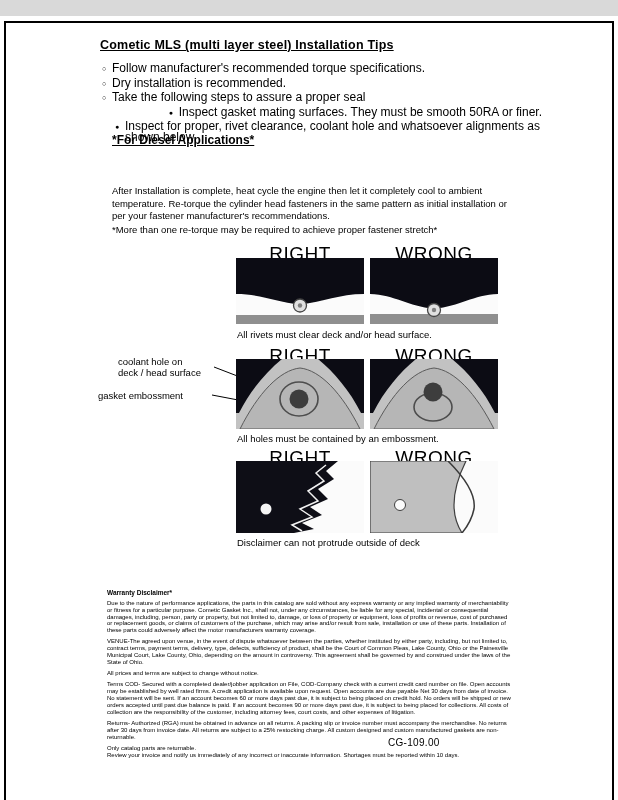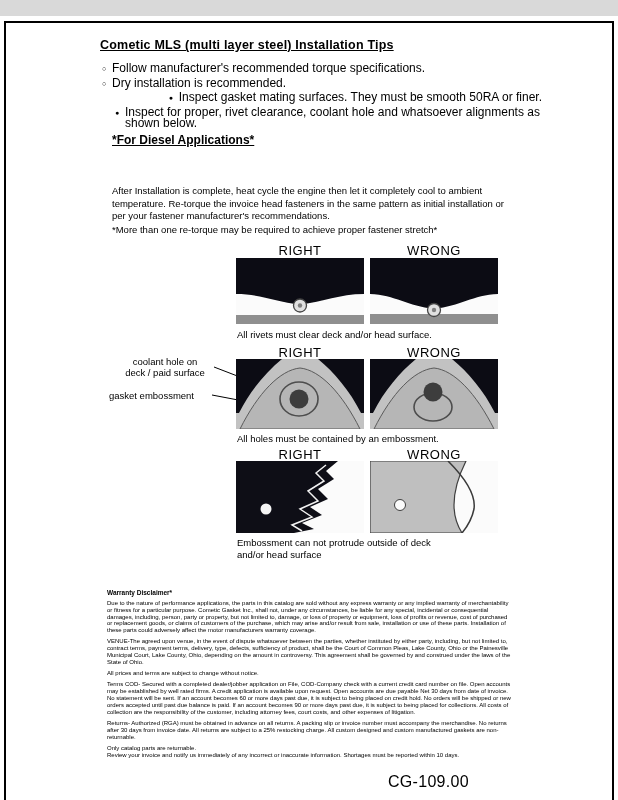--- a/index.html
+++ b/index.html
@@ -12,69 +12,73 @@
   .b-row{display:flex;margin-bottom:3.5px;}
   .b-marker{width:10px;flex:none;font-size:7px;line-height:11px;}
   .b-marker::before{content:"○";}
   .sub{margin-left:13px;justify-content:flex-end;}
   .sub .b-marker{font-size:7px;}
   .sub .b-marker::before{content:"●";}
   .b-text{line-height:11px;}
   .diesel-heading{position:absolute;left:112px;top:117px;font-size:12px;font-weight:bold;text-decoration:underline;}
   .para{position:absolute;left:112px;width:404px;font-size:9.5px;line-height:12.5px;}
   .p1{top:137px;}.p2{top:169px;}.p3{top:208px;}
-  .fig-label{position:absolute;width:128px;text-align:center;font-size:13px;letter-spacing:.5px;}
+  .fig-label{position:absolute;width:128px;text-align:center;font-size:19px;letter-spacing:.5px;}
   .r1l{top:227px;}.r2l{top:329px;}.r3l{top:431px;}
   .colL{left:236px;}.colR{left:370px;}
   .fig{position:absolute;width:128px;}
   .fig svg{display:block;width:128px;height:auto;}
   .r1f{top:242px;}.r2f{top:343px;}.r3f{top:445px;}
   .caption{position:absolute;left:237px;font-size:9.5px;line-height:12px;}
   .c1{top:313px;}.c2{top:417px;}.c3{top:521px;width:250px;}
   .c3 span{display:block;}
-  .ann{position:absolute;font-size:9.5px;line-height:11px;text-align:center;}
+  .ann{position:absolute;font-size:9.5px;line-height:11px;text-align:left;}
   .ann1{left:118px;top:340px;width:94px;}
   .ann1 span{display:block;}
   .ann2{left:98px;top:374px;width:107px;}
   .leader{position:absolute;left:212px;top:344px;width:92px;height:52px;}
   .disclaimer{position:absolute;left:107px;top:573px;width:406px;}
   .disc-h{font-size:6.5px;font-weight:bold;margin:0 0 4px 0;}
   .disc-p{font-size:6px;line-height:6.8px;margin:0 0 4.5px 0;}
   .disc-p.tight{margin-bottom:0;}
-  .doc-num{position:absolute;left:388px;top:757px;font-size:16px;letter-spacing:.3px;}
+  .doc-num{position:absolute;left:388px;top:721px;font-size:10px;letter-spacing:.3px;}
 </style>
 </head>
 <body>
 
 <div class="page">
   <div class="frame"></div>
 
   <div class="title">Cometic MLS (multi layer steel) Installation Tips</div>
 
   <div class="bullets">
     <div class="b-row">
       <span class="b-marker"></span>
       <span class="b-text">Follow manufacturer's recommended torque specifications.</span>
     </div>
     <div class="b-row">
       <span class="b-marker"></span>
       <span class="b-text">Dry installation is recommended.</span>
     </div>
+    <div class="b-row">
+      <span class="b-marker"></span>
+      <span class="b-text">Take the following steps to assure a proper seal</span>
+    </div>
     <div class="b-row sub">
       <span class="b-marker"></span>
       <span class="b-text">Inspect gasket mating surfaces.  They must be smooth 50RA or finer.</span>
     </div>
     <div class="b-row sub">
       <span class="b-marker"></span>
       <span class="b-text">Inspect for proper, rivet clearance, coolant hole and whatsoever alignments as shown below.</span>
     </div>
   </div>
 
   <div class="diesel-heading">*For Diesel Applications*</div>
-  <div class="para p2">After Installation is complete, heat cycle the engine then let it completely cool to ambient temperature. Re-torque the invoice head fasteners in the same pattern as initial installation or per your fastener manufacturer's recommendations.</div>
+  <div class="para p2">After Installation is complete, heat cycle the engine then let it completely cool to ambient temperature. Re-torque the cylinder head fasteners in the same pattern as initial installation or per your fastener manufacturer's recommendations.</div>
   <div class="para p3">*More than one re-torque may be required to achieve proper fastener stretch*</div>
 
   <div class="fig-label r1l colL">RIGHT</div>
   <div class="fig-label r1l colR">WRONG</div>
   <div class="fig r1f colL">
     <svg viewBox="0 0 128 66">
       <rect x="0" y="0" width="128" height="66" fill="#fbfbfb"></rect>
       <path d="M0,0 H128 V36 C103,36 88,44 64,46.5 C40,44 25,36 0,36 Z" fill="#0c0c14"></path>
       <rect x="0" y="57" width="128" height="9" fill="#8f8f8f"></rect>
       <circle cx="64" cy="47.5" r="6.5" fill="#e0e0e0" stroke="#444" stroke-width="1.3"></circle>
@@ -89,21 +93,21 @@
       <circle cx="64" cy="52" r="6.5" fill="#e0e0e0" stroke="#444" stroke-width="1.3"></circle>
       <circle cx="64" cy="52" r="2.2" fill="#808080"></circle>
     </svg>
   </div>
   <div class="caption c1">All rivets must clear deck and/or head surface.</div>
 
   <div class="fig-label r2l colL">RIGHT</div>
   <div class="fig-label r2l colR">WRONG</div>
   <div class="ann ann1">
     <span>coolant hole on</span>
-    <span>deck / paid surface</span>
+    <span>deck / head surface</span>
   </div>
   <div class="ann ann2">gasket embossment</div>
   <svg class="leader" viewBox="0 0 92 52">
     <line x1="2" y1="7" x2="85" y2="39" stroke="#000" stroke-width="1"></line>
     <line x1="0" y1="35" x2="68" y2="48" stroke="#000" stroke-width="1"></line>
   </svg>
   <div class="fig r2f colL">
     <svg viewBox="0 0 128 70">
       <rect width="128" height="70" fill="#c2c2c2"></rect>
       <path d="M0,0 H46 C30,13 14,32 3,54 L0,54 Z" fill="#0c0c14"></path>
@@ -137,22 +141,21 @@
   </div>
   <div class="fig r3f colR">
     <svg viewBox="0 0 128 72">
       <rect width="128" height="72" fill="#fbfbfb"></rect>
       <path d="M0,0 H96 C88,16 84,30 84,44 C84,54 87,64 92,72 H0 Z" fill="#bfbfbf" stroke="#3f3f3f" stroke-width="1.2"></path>
       <path d="M78,0 C96,18 106,34 104,48 C102,58 97,66 92,72" fill="none" stroke="#3a3a3a" stroke-width="1.5"></path>
       <circle cx="30" cy="44" r="5.5" fill="#fbfbfb" stroke="#3f3f3f" stroke-width="1"></circle>
     </svg>
   </div>
   <div class="caption c3">
-    <span>Embossment can not protrude outside of deck</span>
-    <span>and/or head surface</span>
+    <span>Disclaimer can not protrude outside of deck</span>
   </div>
 
   <div class="disclaimer">
     <div class="disc-h">Warranty Disclaimer*</div>
     <div class="disc-p">Due to the nature of performance applications, the parts in this catalog are sold without any express warranty or any implied warranty of merchantability or fitness for a particular purpose.  Cometic Gasket Inc., shall not, under any circumstances, be liable for any special, incidental or consequential damages, including, person, party or property, but not limited to, damage, or loss of property or equipment, loss of profits or revenue, cost of purchased or replacement goods, or claims of customers of the purchase, which may arise and/or result from sale, installation or use of these parts.  Installation of these parts could adversely affect the motor manufacturers warranty coverage.</div>
     <div class="disc-p">VENUE-The agreed upon venue, in the event of dispute whatsoever between the parties, whether instituted by either party, including, but not limited to, contract terms, payment terms, delivery, type, defects, sufficiency of product, shall be the Court of Common Pleas, Lake County, Ohio or the Painesville Municipal Court, Lake County, Ohio, depending on the amount in controversy. This agreement shall be governed by and construed under the laws of the State of Ohio.</div>
     <div class="disc-p">All prices and terms are subject to change without notice.</div>
     <div class="disc-p">Terms COD- Secured with a completed dealer/jobber application on File, COD-Company check with a current credit card number on file.  Open accounts may be established by well rated firms.  A credit application is available upon request.  Open accounts are due payable Net 30 days from date of invoice.  No statement will be sent.  If an account becomes 60 or more days past due, it is subject to being placed on credit hold.  No orders will be shipped or new orders accepted until past due balance is paid.  If an account becomes 90 or more days past due, it is subject to being placed for collections.  All costs of collection are the responsibility of the customer, including attorney fees, court costs, and other expenses of litigation.</div>
     <div class="disc-p">Returns- Authorized (RGA) must be obtained in advance on all returns.  A packing slip or invoice number must accompany the merchandise.  No returns after 30 days from invoice date.  All returns are subject to a 25% restocking charge.  All custom designed and custom manufactured gaskets are non-returnable.</div>
     <div class="disc-p tight">Only catalog parts are returnable.</div>

